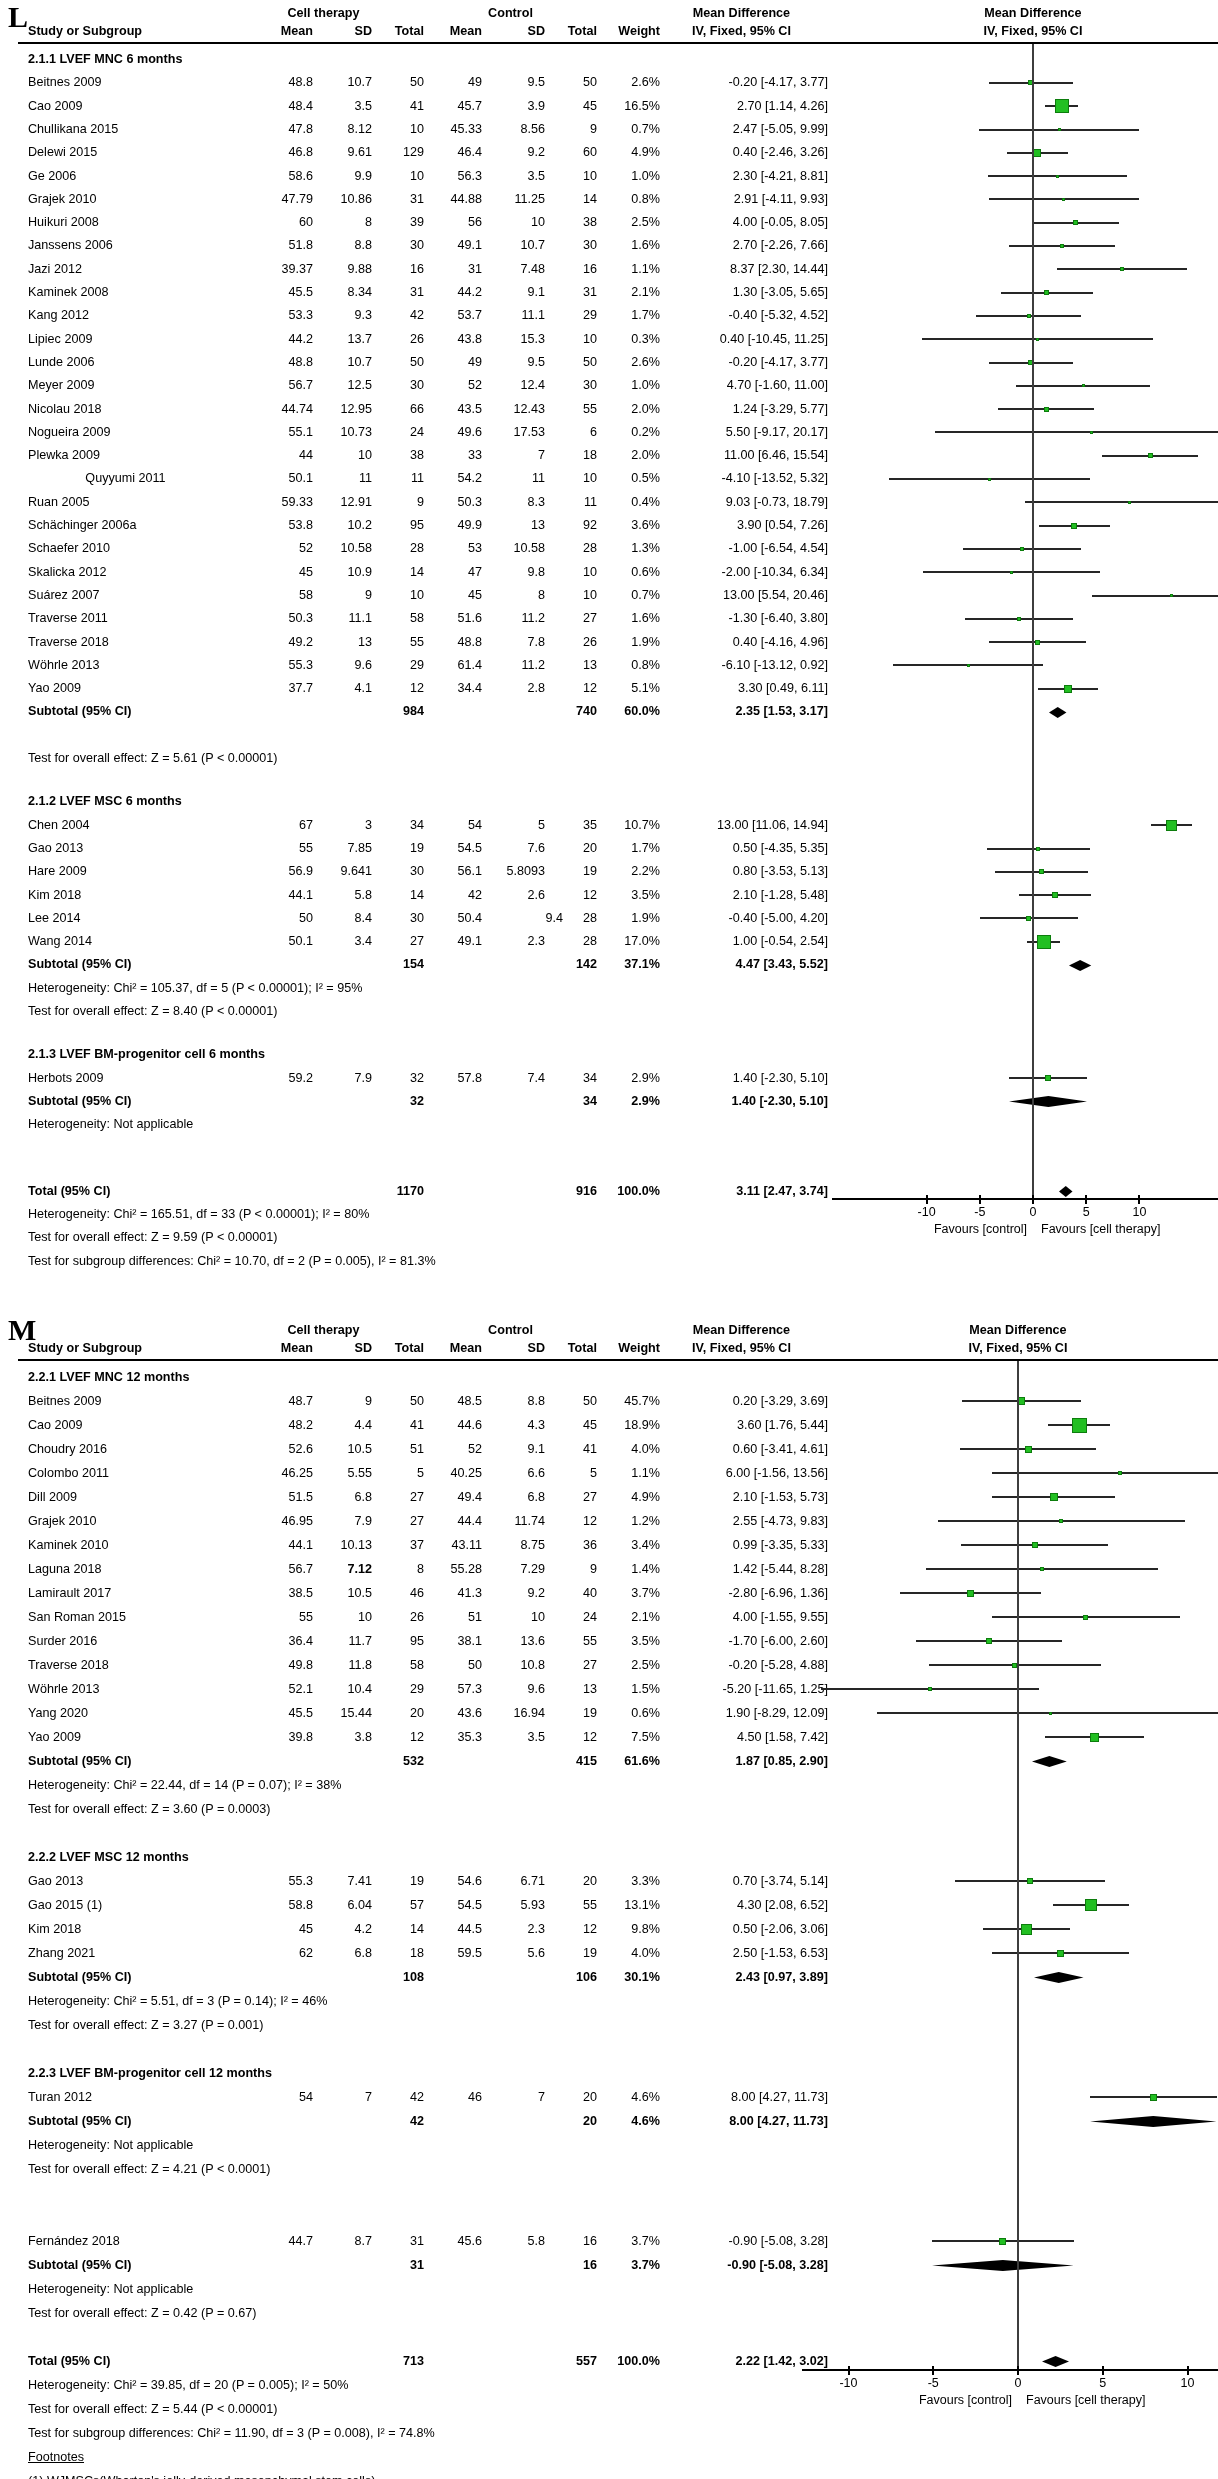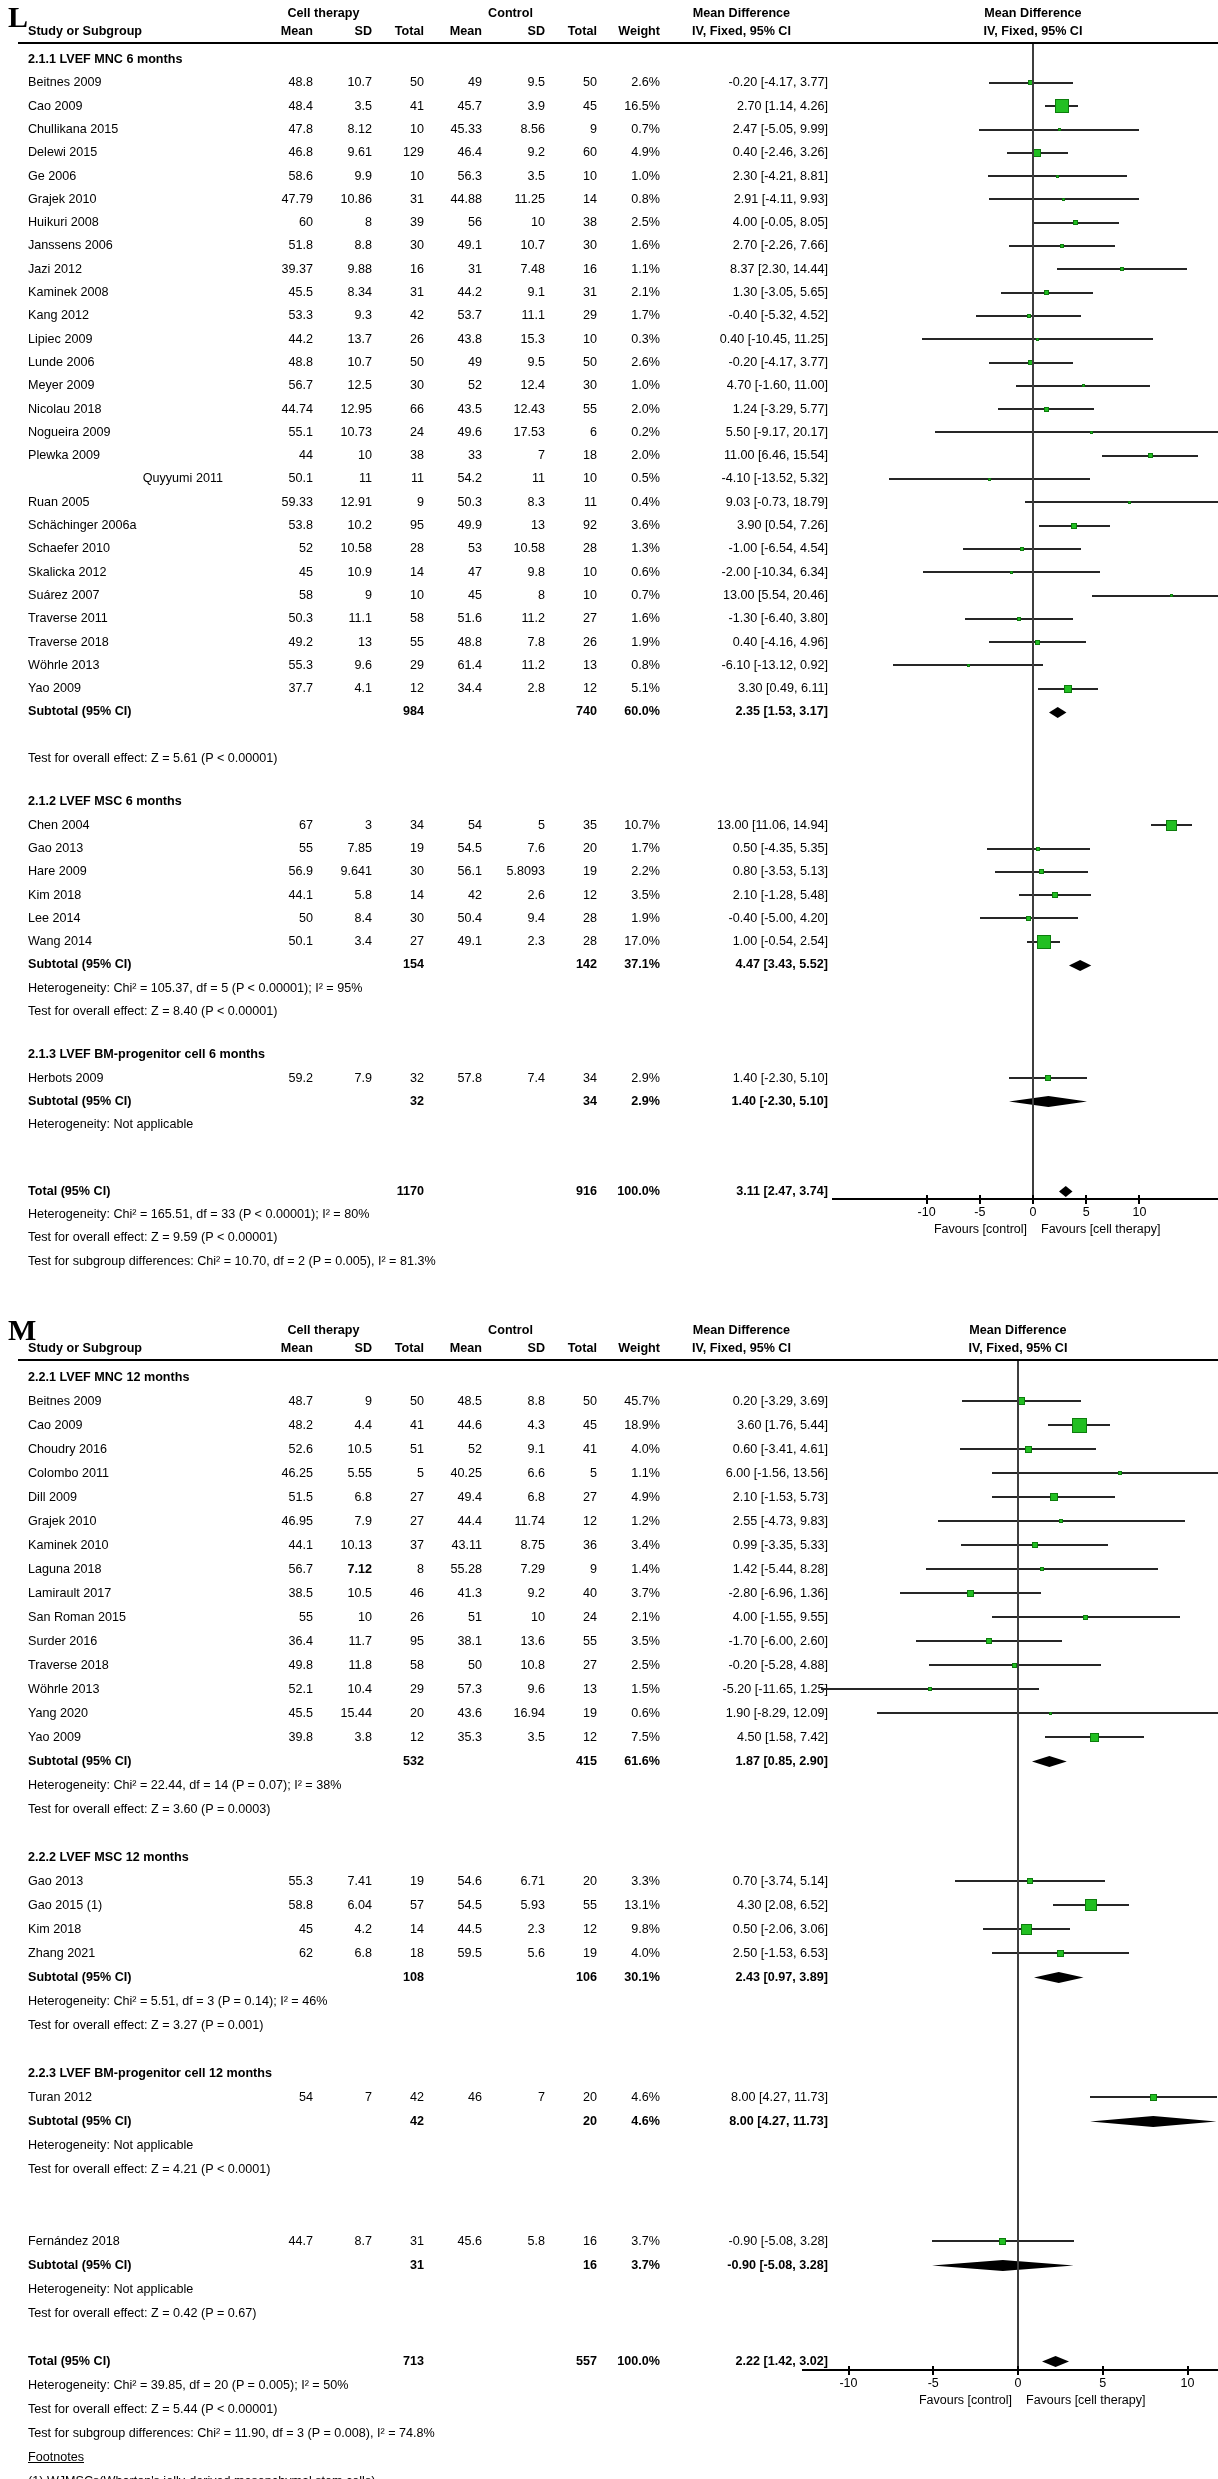--- a/index.html
+++ b/index.html
@@ -305,21 +305,21 @@
         <div class="cell" style="left: 482px; width: 63px; text-align: right; font-weight: normal;">7</div>
         <div class="cell" style="left: 545px; width: 52px; text-align: right; font-weight: normal;">18</div>
         <div class="cell" style="left: 597px; width: 63px; text-align: right; font-weight: normal;">2.0%</div>
         <div class="cell" style="left: 655px; width: 173px; text-align: right; font-weight: normal;">11.00 [6.46, 15.54]</div>
         <div class="plot" style="left: 832px; width: 386px;">
           <div class="cil" style="left: 269.734px; width: 96.6112px; top: 10.65px;"></div>
           <div class="sq" style="left: 315.54px; top: 9.15px; width: 5px; height: 5px;"></div>
         </div>
       </div>
       <div class="r" style="top: 467.4px; height: 23.3px; line-height: 23.3px;">
-        <div class="cell" style="left: 28px; width: 195px; text-align: right; font-weight: normal;">Quyyumi 2011</div>
+        <div class="cell" style="left: 28px; width: 195px; text-align: center; font-weight: normal;">Quyyumi 2011</div>
         <div class="cell" style="left: 223px; width: 90px; text-align: right; font-weight: normal;">50.1</div>
         <div class="cell" style="left: 313px; width: 59px; text-align: right; font-weight: normal;">11</div>
         <div class="cell" style="left: 372px; width: 52px; text-align: right; font-weight: normal;">11</div>
         <div class="cell" style="left: 424px; width: 58px; text-align: right; font-weight: normal;">54.2</div>
         <div class="cell" style="left: 482px; width: 63px; text-align: right; font-weight: normal;">11</div>
         <div class="cell" style="left: 545px; width: 52px; text-align: right; font-weight: normal;">10</div>
         <div class="cell" style="left: 597px; width: 63px; text-align: right; font-weight: normal;">0.5%</div>
         <div class="cell" style="left: 655px; width: 173px; text-align: right; font-weight: normal;">-4.10 [-13.52, 5.32]</div>
         <div class="plot" style="left: 832px; width: 386px;">
           <div class="cil" style="left: 57.1472px; width: 200.458px; top: 10.65px;"></div>
@@ -538,21 +538,21 @@
           <div class="cil" style="left: 187.381px; width: 71.9264px; top: 10.65px;"></div>
           <div class="sq" style="left: 220.344px; top: 8.65px; width: 6px; height: 6px;"></div>
         </div>
       </div>
       <div class="r" style="top: 906.8px; height: 23.3px; line-height: 23.3px;">
         <div class="cell" style="left: 28px; width: 195px; text-align: left; font-weight: normal;">Lee 2014</div>
         <div class="cell" style="left: 223px; width: 90px; text-align: right; font-weight: normal;">50</div>
         <div class="cell" style="left: 313px; width: 59px; text-align: right; font-weight: normal;">8.4</div>
         <div class="cell" style="left: 372px; width: 52px; text-align: right; font-weight: normal;">30</div>
         <div class="cell" style="left: 424px; width: 58px; text-align: right; font-weight: normal;">50.4</div>
-        <div class="cell" style="left: 482px; width: 63px; text-align: right; font-weight: normal;">9.4</div>
+        <div class="cell" style="left: 500px; width: 63px; text-align: right; font-weight: normal;">9.4</div>
         <div class="cell" style="left: 545px; width: 52px; text-align: right; font-weight: normal;">28</div>
         <div class="cell" style="left: 597px; width: 63px; text-align: right; font-weight: normal;">1.9%</div>
         <div class="cell" style="left: 655px; width: 173px; text-align: right; font-weight: normal;">-0.40 [-5.00, 4.20]</div>
         <div class="plot" style="left: 832px; width: 386px;">
           <div class="cil" style="left: 147.8px; width: 97.888px; top: 10.65px;"></div>
           <div class="sq" style="left: 194.244px; top: 9.15px; width: 5px; height: 5px;"></div>
         </div>
       </div>
       <div class="r" style="top: 930.1px; height: 23.3px; line-height: 23.3px;">
         <div class="cell" style="left: 28px; width: 195px; text-align: left; font-weight: normal;">Wang 2014</div>

